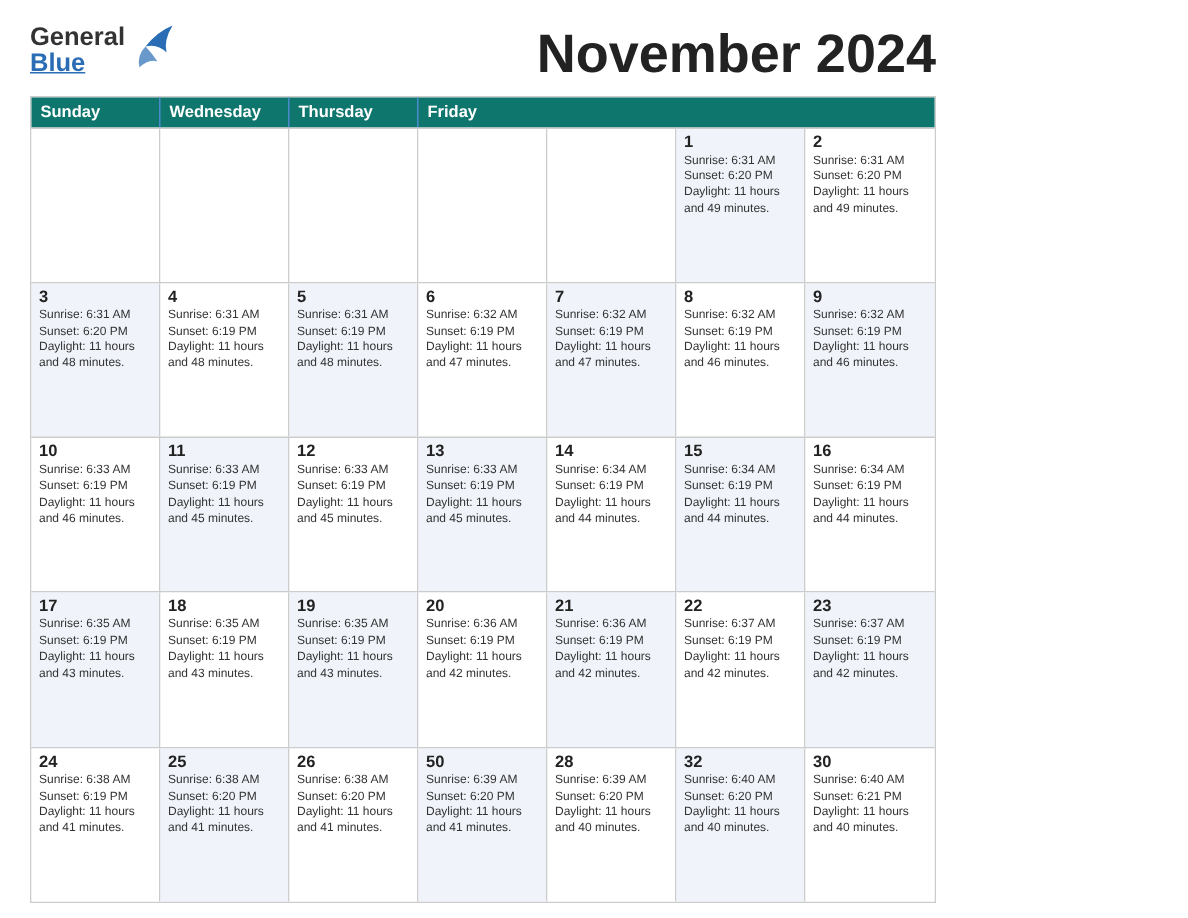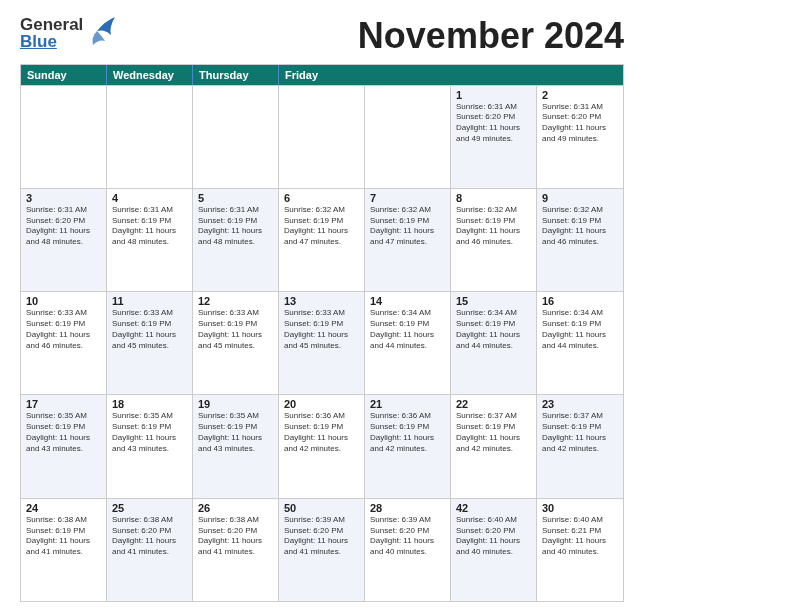--- a/index.html
+++ b/index.html
@@ -337,21 +337,21 @@
 and 41 minutes.</div>
           </div>
           <div class="cal-cell">
             <span class="day-num">28</span>
             <div class="cell-text" style="white-space: pre-line;">Sunrise: 6:39 AM
 Sunset: 6:20 PM
 Daylight: 11 hours
 and 40 minutes.</div>
           </div>
           <div class="cal-cell shaded">
-            <span class="day-num">42</span>
+            <span class="day-num">32</span>
             <div class="cell-text" style="white-space: pre-line;">Sunrise: 6:40 AM
 Sunset: 6:20 PM
 Daylight: 11 hours
 and 40 minutes.</div>
           </div>
           <div class="cal-cell">
             <span class="day-num">30</span>
             <div class="cell-text" style="white-space: pre-line;">Sunrise: 6:40 AM
 Sunset: 6:21 PM
 Daylight: 11 hours

